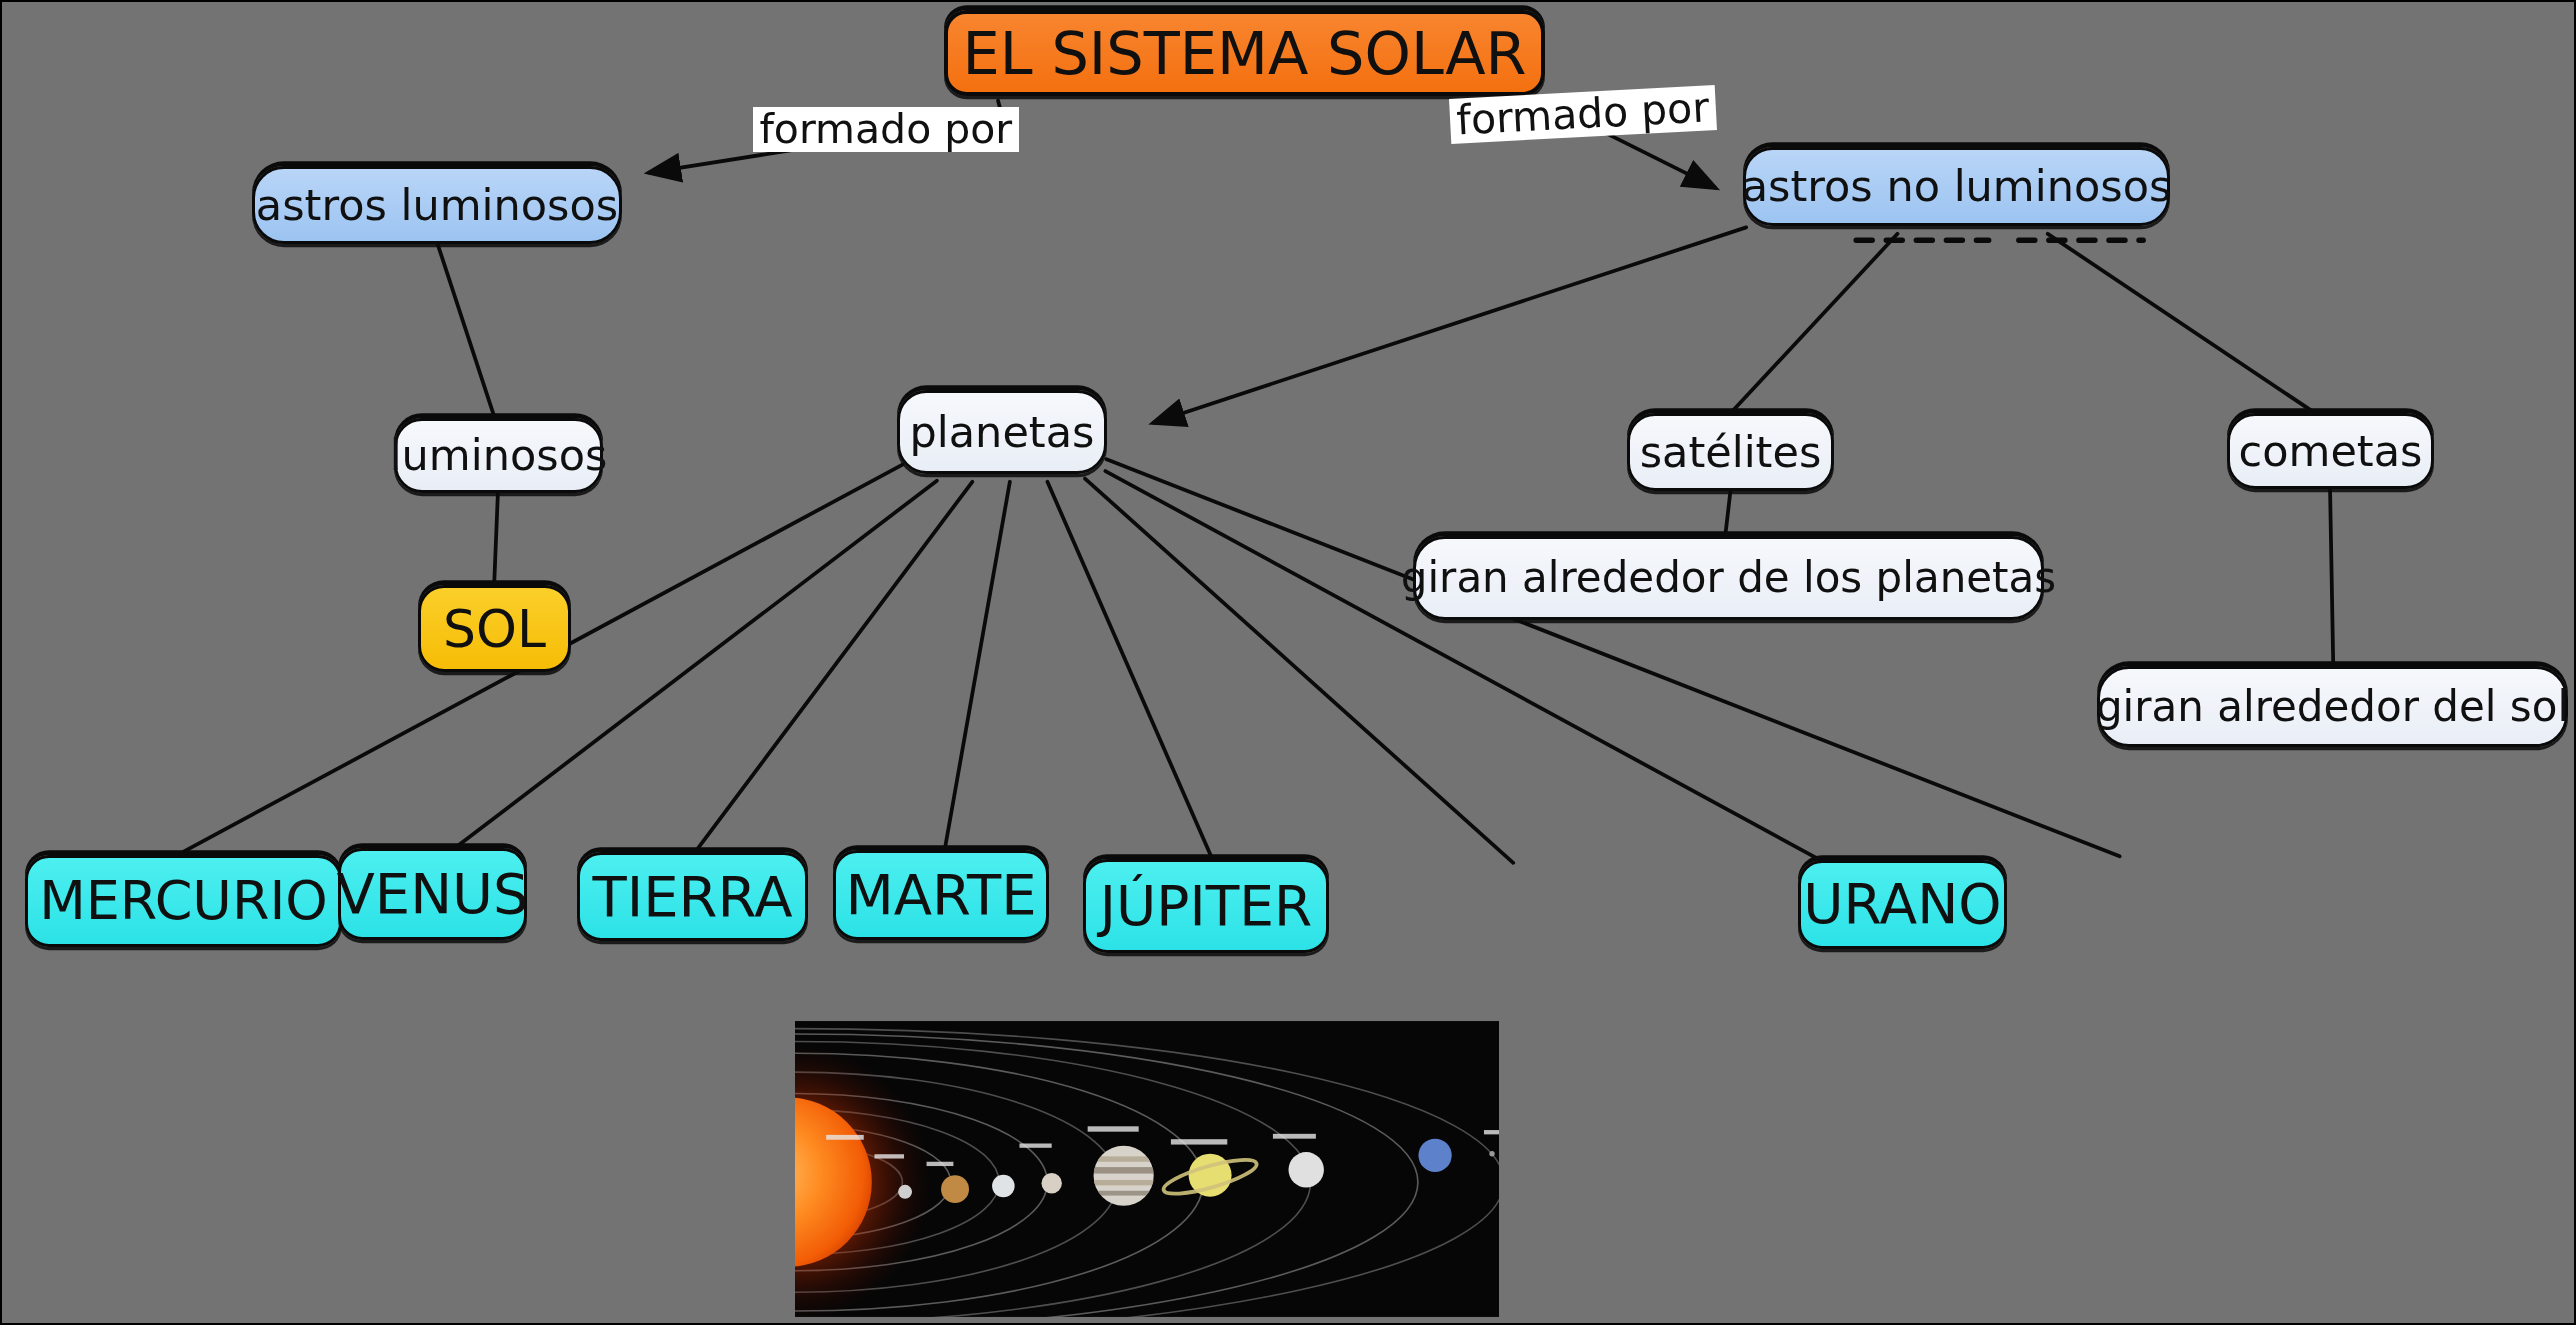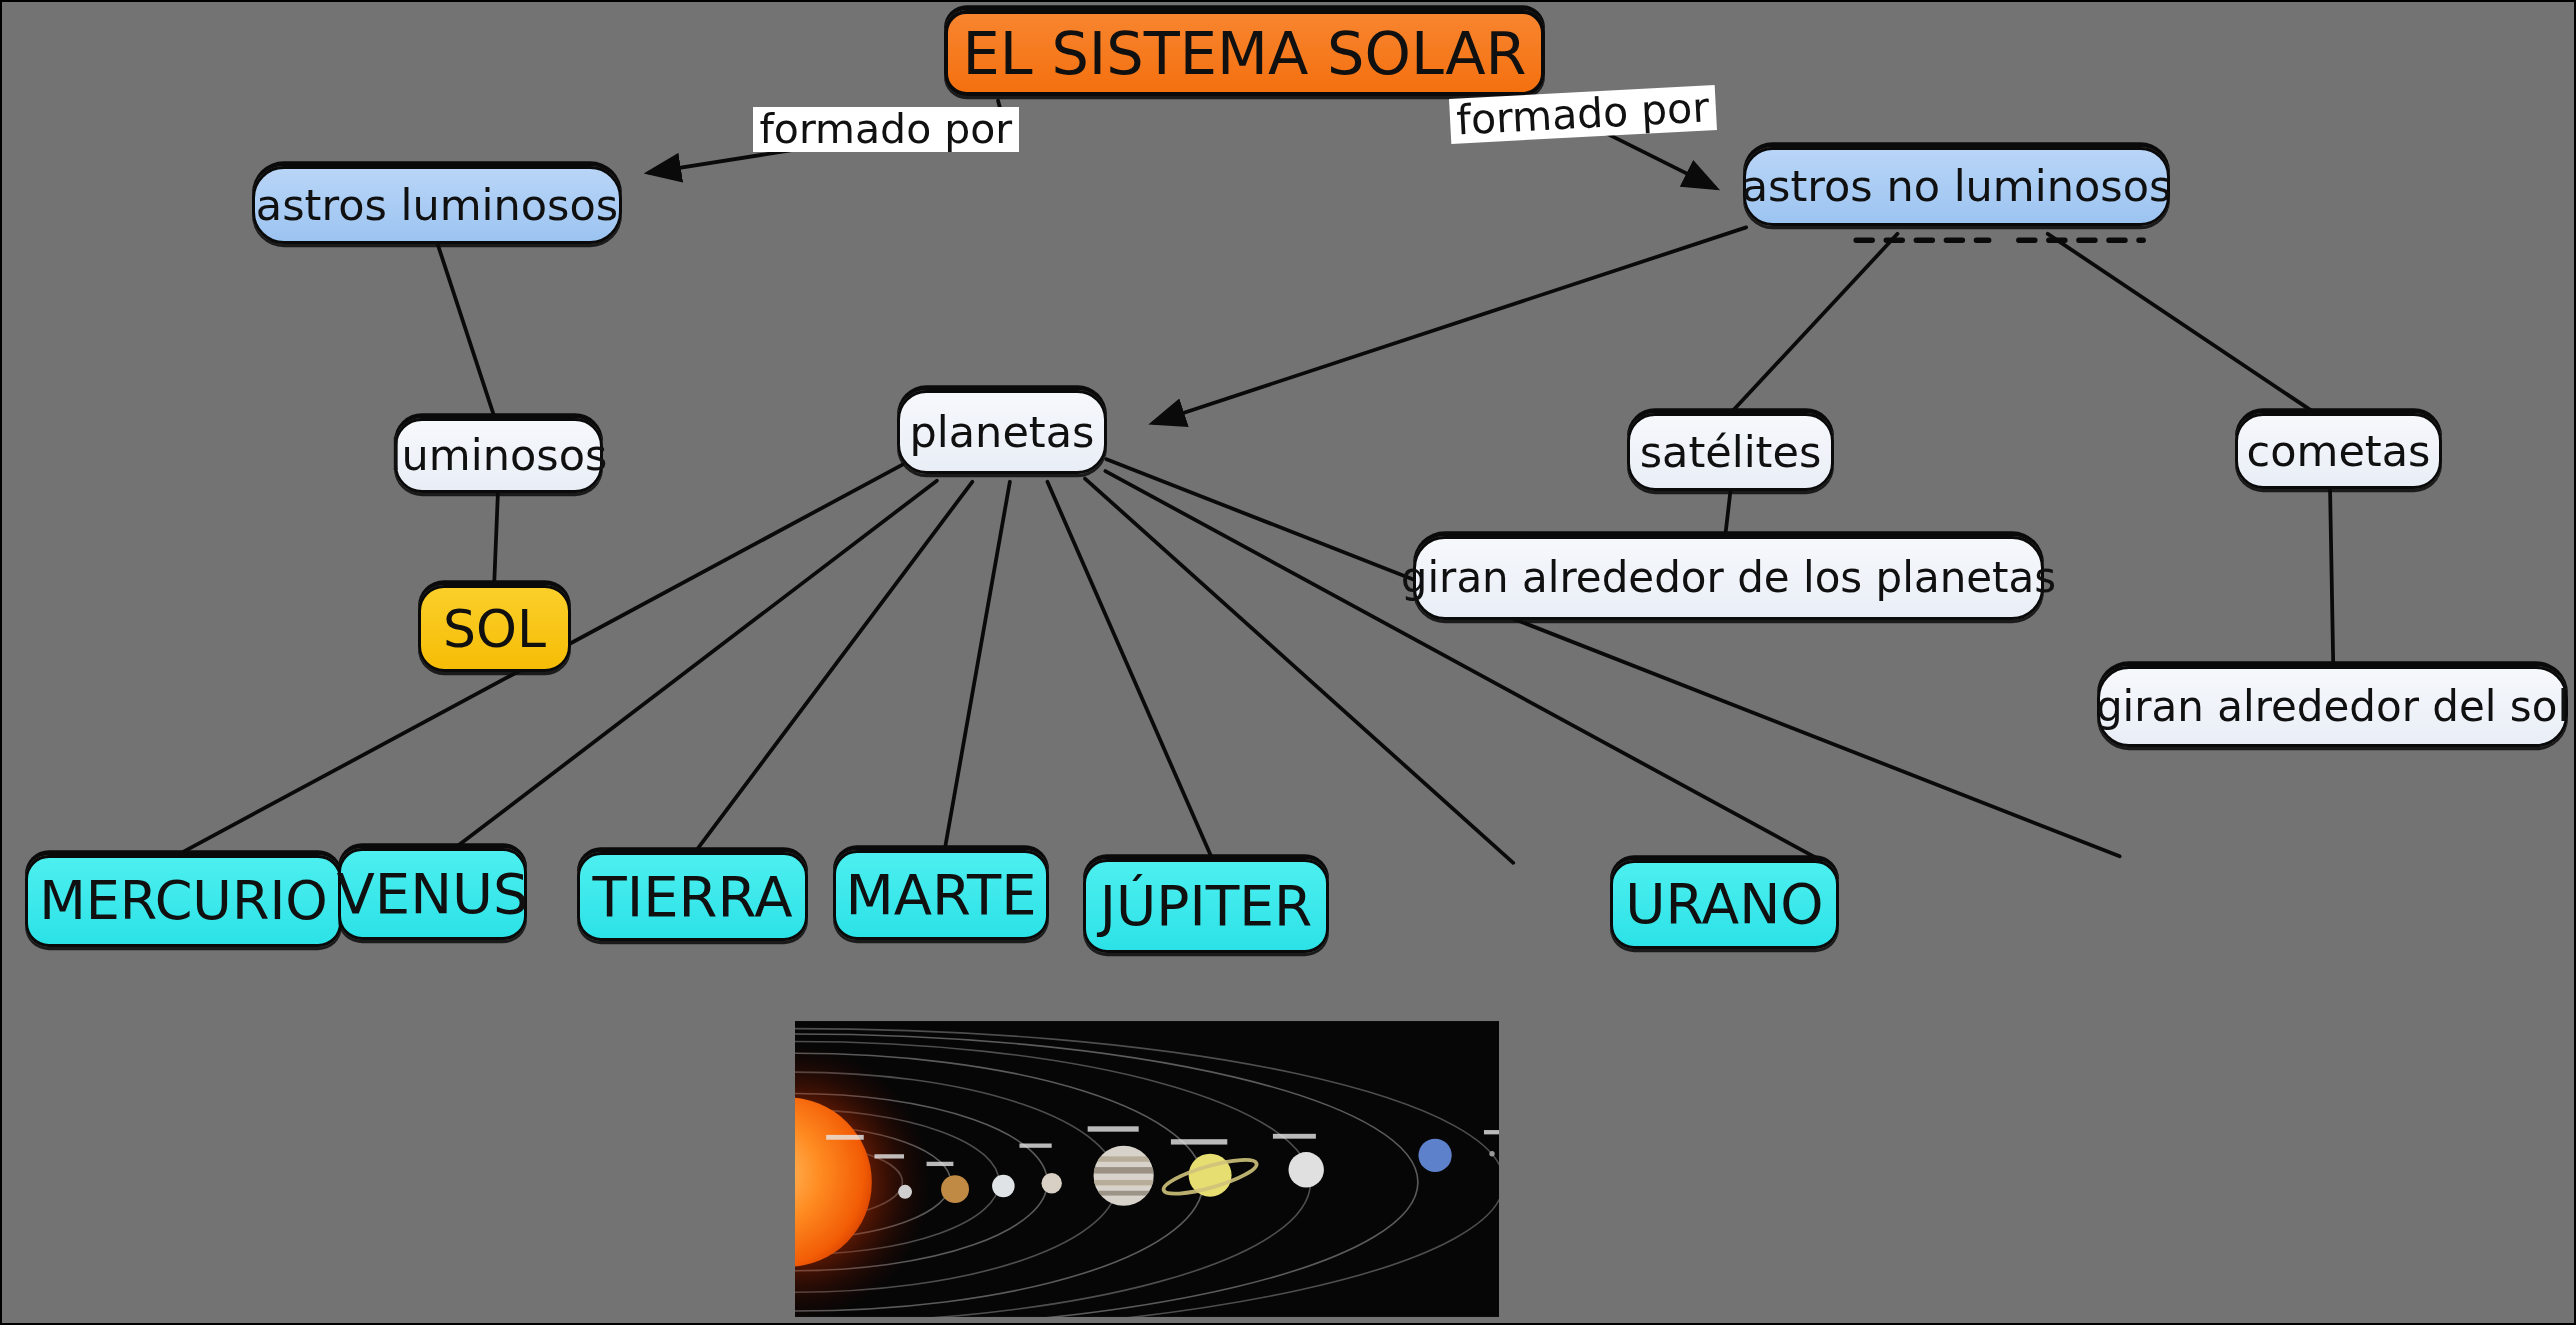--- a/index.html
+++ b/index.html
@@ -71,32 +71,32 @@
   <div class="node blue" style="left:1741px; top:145px; width:427px; height:79px; font-size:43px; border-radius:29.5px;">astros no luminosos</div>
 
   <div class="node plain" style="left:392px; top:416px; width:209px; height:75px; font-size:43px; border-radius:28px;">luminosos</div>
 
   <div class="node yellow" style="left:416px; top:583px; width:153px; height:87px; font-size:52px; border-radius:26px;">SOL</div>
 
   <div class="node plain" style="left:895px; top:388px; width:210px; height:84px; font-size:43px; border-radius:29.5px;">planetas</div>
 
   <div class="node plain" style="left:1625px; top:411px; width:207px; height:78px; font-size:43px; border-radius:28px;">satélites</div>
 
-  <div class="node plain" style="left:2225px; top:411px; width:207px; height:76px; font-size:43px; border-radius:28px;margin-left:8px;">cometas</div>
+  <div class="node plain" style="left:2225px; top:411px; width:207px; height:76px; font-size:43px; border-radius:28px;">cometas</div>
 
   <div class="node plain" style="left:1411px; top:534px; width:631px; height:84px; font-size:42px; border-radius:32px;">giran alrededor de los planetas</div>
 
   <div class="node plain" style="left:2095px; top:664px; width:471px; height:81px; font-size:42px; border-radius:32px;">giran alrededor del sol</div>
 
   <div class="node cyan" style="left:23px; top:853px; width:317px; height:92px; font-size:54px; border-radius:24px;">MERCURIO</div>
   <div class="node cyan" style="left:336px; top:846px; width:189px; height:92px; font-size:56px; border-radius:24px;">VENUS</div>
   <div class="node cyan" style="left:575px; top:850px; width:231px; height:89px; font-size:56px; border-radius:24px;">TIERRA</div>
   <div class="node cyan" style="left:831px; top:848px; width:216px; height:90px; font-size:56px; border-radius:24px;">MARTE</div>
   <div class="node cyan" style="left:1081px; top:857px; width:246px; height:94px; font-size:55px; border-radius:24px;">JÚPITER</div>
-  <div class="node cyan" style="left:1608px; top:858px; width:229px; height:89px; font-size:55px; border-radius:24px;">URANO</div>
+  <div class="node cyan" style="left:1796px; top:858px; width:209px; height:89px; font-size:55px; border-radius:24px;">URANO</div>
 
   <svg class="illus" width="704" height="296" viewBox="0 0 1311 551">
     <defs>
       <radialGradient id="sunGlow" cx="50%" cy="50%" r="50%">
         <stop offset="0%" stop-color="#ff5a00" stop-opacity="0.9"></stop>
         <stop offset="55%" stop-color="#c83000" stop-opacity="0.45"></stop>
         <stop offset="100%" stop-color="#500800" stop-opacity="0"></stop>
       </radialGradient>
       <radialGradient id="sunCore" cx="40%" cy="45%" r="65%">
         <stop offset="0%" stop-color="#ffc06a"></stop>

